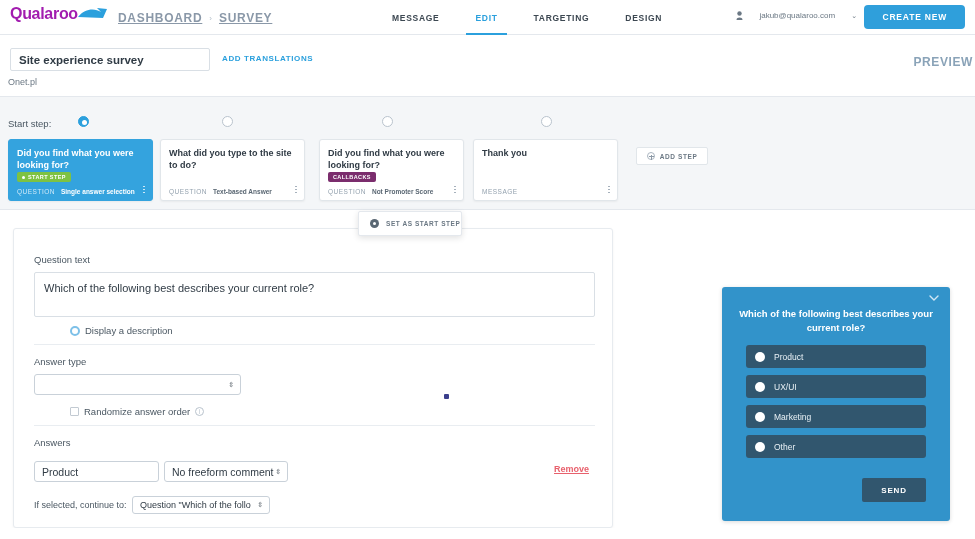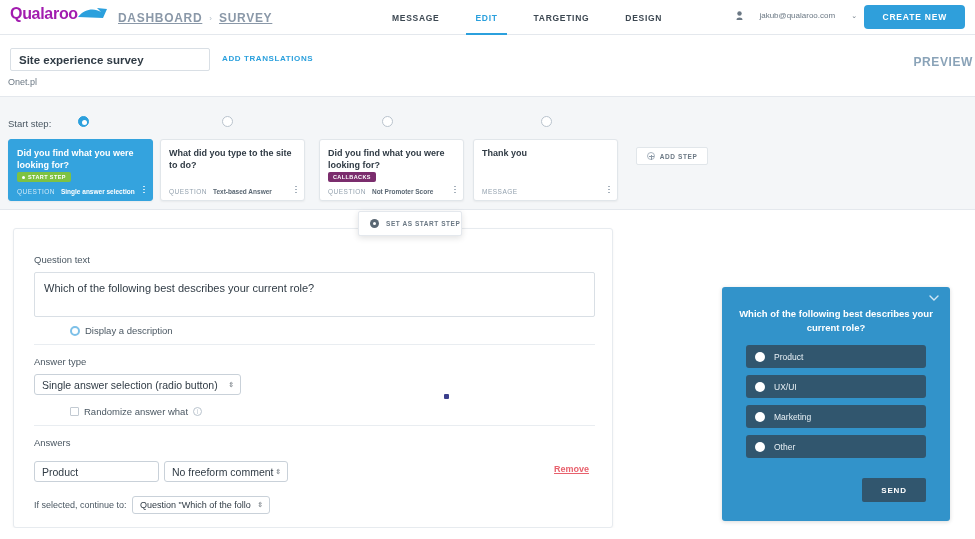--- a/index.html
+++ b/index.html
@@ -377,27 +377,26 @@
 
     <div class="cb-row cb-display">
       <span class="checkbox-circle"></span>
       <span class="cb-text">Display a description</span>
     </div>
 
     <div class="divider div-1"></div>
 
     <span class="field-label lbl-answertype">Answer type</span>
     <div class="select-box sel-answertype">
-      <span>Single answer selection (radio button)</span>
       <span class="sel-arrows">⇳</span>
     </div>
 
     <div class="cb-row cb-random">
       <span class="checkbox-sq"></span>
-      <span class="cb-text">Randomize answer what</span>
+      <span class="cb-text">Randomize answer order</span>
       <span class="info-icon">i</span>
     </div>
 
     <div class="divider div-2"></div>
 
     <span class="field-label lbl-answers">Answers</span>
 
     <input class="answer-input" type="text" value="Product" style="">
 
     <div class="select-box sel-freeform">

